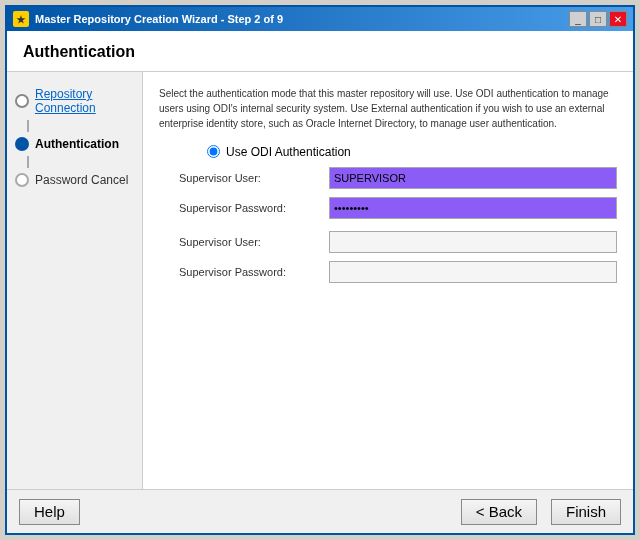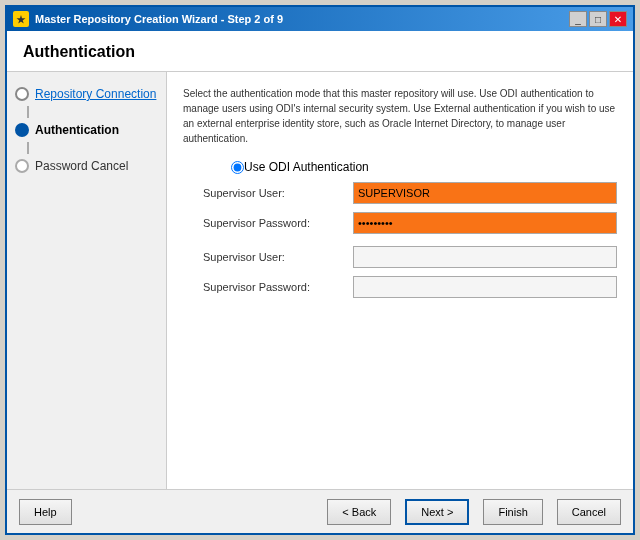--- a/index.html
+++ b/index.html
@@ -80,21 +80,21 @@
       font-weight: bold;
       color: #000;
       margin-bottom: 2px;
     }
     .content-area {
       display: flex;
       flex: 1;
       overflow: hidden;
     }
     .sidebar {
-      width: 160px;
+      width: 136px;
       background: #f0f0f0;
       border-right: 1px solid #ccc;
       padding: 10px 0;
     }
     .sidebar-item {
       display: flex;
       align-items: center;
       padding: 5px 8px;
       cursor: pointer;
       gap: 6px;
@@ -140,21 +140,22 @@
       font-size: 10px;
       color: #333;
       margin-bottom: 14px;
       line-height: 1.5;
     }
     .radio-group {
       margin-bottom: 12px;
     }
     .radio-label {
       display: flex;
-      align-items: center;
+      align-items: flex-start;
+      gap: 6px;
       font-size: 12px;
       margin-bottom: 8px;
       font-weight: normal;
       padding-left: 48px;
     }
     .radio-label input[type="radio"] {
       margin: 0;
     }
     .form-group {
       display: flex;
@@ -168,21 +169,21 @@
       font-size: 11px;
       color: #333;
       flex-shrink: 0;
     }
     .form-input {
       flex: 1;
       height: 22px;
       border: 1px solid #aaa;
       padding: 2px 4px;
       font-size: 11px;
-      background: #f97316;
+      background: #8b5cf6;
       max-width: 320px;
     }
     .form-input.disabled {
       background: #f5f5f5;
     }
     .section-divider {
       margin: 10px 0;
     }
     .footer {
       background: #f0f0f0;
@@ -196,21 +197,21 @@
     .footer-right {
       display: flex;
       gap: 14px;
     }
     .btn {
       height: 26px;
       padding: 0 14px;
       border: 1px solid #888;
       background: linear-gradient(to bottom, #f5f5f5, #e0e0e0);
       cursor: pointer;
-      font-size: 11px;
+      font-size: 15px;
       color: #000;
     }
     .btn.default-btn {
       border: 2px solid #0054a6;
     }
     .connector-line {
       width: 2px;
       height: 12px;
       background: #aaa;
       margin: 0 6px;
@@ -298,18 +299,16 @@
           <input class="form-input disabled" type="password" value="" disabled="" style="">
         </div>
       </div>
     </div>
   </div>
 
   <div class="footer">
     <button class="btn">Help</button>
     <div class="footer-right">
       <button class="btn">&lt; Back</button>
-      <button class="btn default-btn">Next &gt;</button>
       <button class="btn">Finish</button>
-      <button class="btn">Cancel</button>
     </div>
   </div>
 </div>
 
 </body></html>

